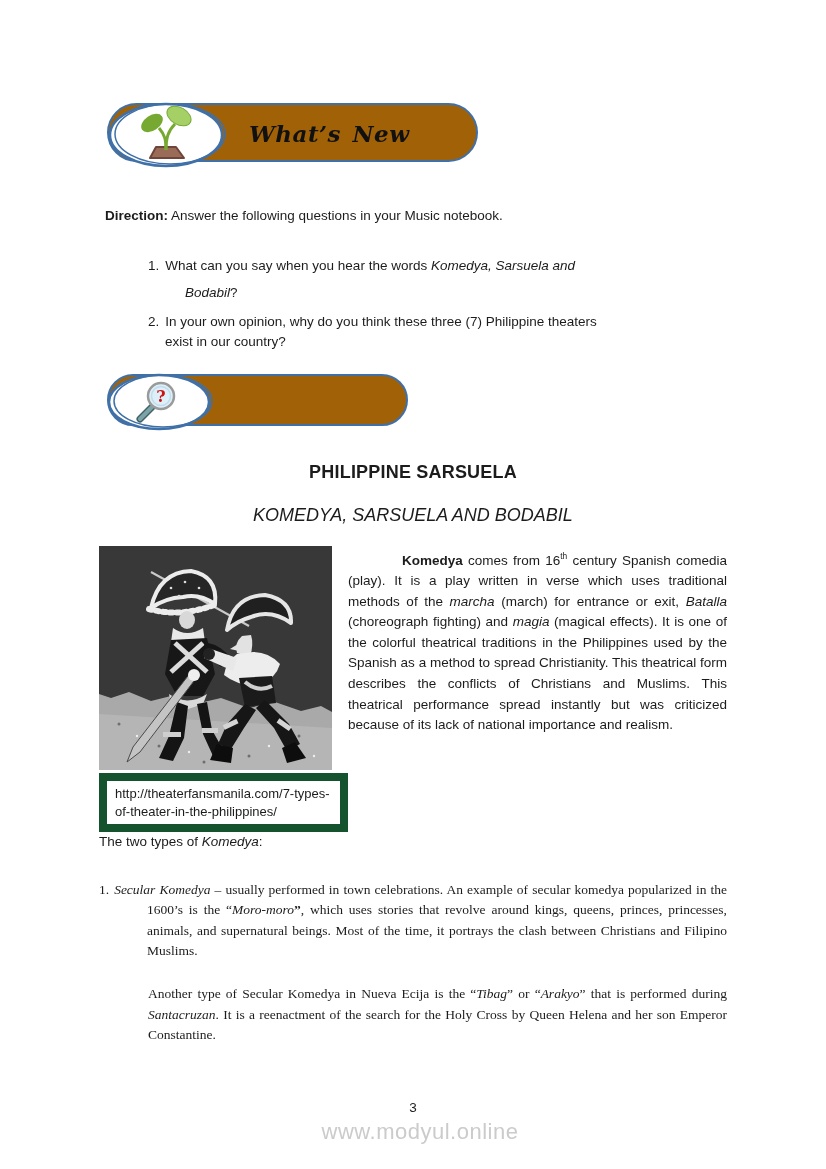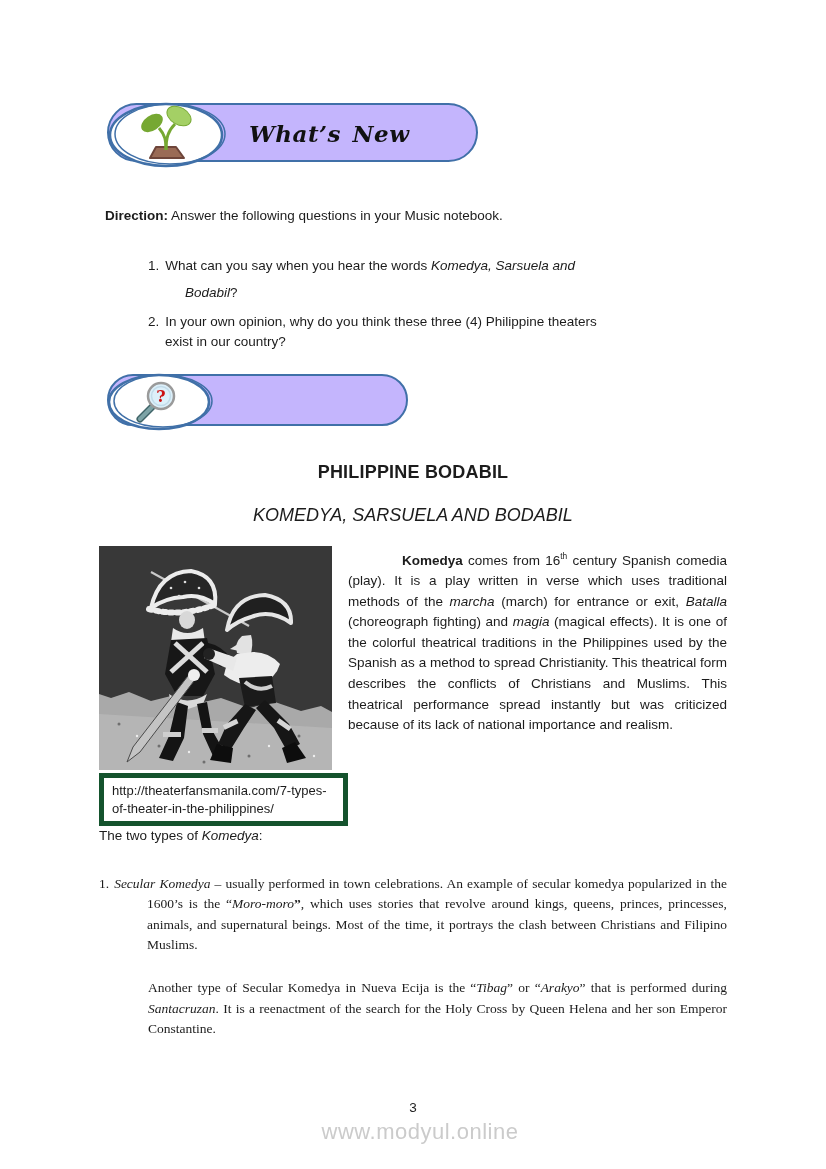--- a/index.html
+++ b/index.html
@@ -3,21 +3,21 @@
 <meta charset="utf-8">
 <style>
   html,body{margin:0;padding:0;background:#ffffff;}
   .page{position:relative;width:826px;height:1169px;background:#ffffff;overflow:hidden;
         font-family:"Liberation Sans",sans-serif;color:#1c1c1c;}
   .b{font-weight:bold;}
   .i{font-style:italic;}
   .sup{vertical-align:super;font-size:0.62em;}
 
   
-  .badge{position:relative;border:2px solid #4070a8;border-radius:32px;background:#c4b5fd;}
+  .badge{position:relative;border:2px solid #4070a8;border-radius:32px;background:#a16207;}
   .badge-new{margin:103px 0 0 107px;width:367px;height:55px;}
   .badge-know{margin:22px 0 0 107px;width:297px;height:48px;}
   .badge-icon{position:absolute;left:-3px;top:-5px;}
   .badge-title{position:absolute;top:50%;transform:translateY(-50%);
         font-family:"DejaVu Serif",serif;font-weight:bold;font-style:italic;color:#111;
         letter-spacing:0.5px;word-spacing:3px;}
   .badge-new .badge-title{left:140px;font-size:23px;}
   .badge-know .badge-title{left:100px;font-size:20px;}
 
   
@@ -28,21 +28,21 @@
   .q2-cont{margin:0 7px 0 17px;}
 
   
   .h-main{margin:36px 0 0;text-align:center;font-size:18px;font-weight:bold;letter-spacing:0.2px;}
   .h-sub{margin:22px 0 0;text-align:center;font-size:18px;font-style:italic;font-weight:normal;}
 
   
   .content{margin:20px 0 0 99px;width:628px;font-size:13.5px;line-height:20.6px;}
   .photo-figure{float:left;width:249px;margin:0;}
   .photo{display:block;width:233px;height:224px;}
-  .photo-caption{margin-top:3px;border:5px solid #14532d;box-sizing:border-box;width:249px;
+  .photo-caption{margin-top:3px;border:8px solid #14532d;box-sizing:border-box;width:249px;
         padding:4px 8px;font-size:13px;line-height:17.5px;background:#fff;}
   .main-para{margin:0;text-align:justify;text-indent:54px;}
   .two-types{clear:left;margin:10px 0 0;}
   .k-list{margin:27px 0 0;font-family:Liberation Serif, serif;}
   .list-item{padding-left:48px;text-indent:-48px;text-align:justify;}
   .num{margin-right:5px;}
   .sub-para{margin:22px 0 0 49px;width:579px;text-align:justify;}
 
   
   .page-num{position:absolute;left:0;right:0;top:1100px;text-align:center;font-size:13.5px;color:#222;}
@@ -68,38 +68,38 @@
   </div>
 
   <p class="direction"><span class="b">Direction:</span><span> Answer the following questions in your Music notebook.</span></p>
 
   <div class="questions">
     <div>
       <div><span class="q-num">1.</span><span><span>What can you say when you hear the words </span><span class="i">Komedya, Sarsuela and</span></span></div>
       <div class="q1-cont"><span class="i">Bodabil</span><span>?</span></div>
     </div>
     <div>
-      <div><span class="q-num">2.</span><span><span>In your own opinion, why do you think these three (4) Philippine theaters</span></span></div>
+      <div><span class="q-num">2.</span><span><span>In your own opinion, why do you think these three (7) Philippine theaters</span></span></div>
       <div class="q2-cont"><span>exist in our country?</span></div>
     </div>
   </div>
 
   <div class="badge badge-know">
     <svg class="badge-icon" width="112" height="62" viewBox="0 0 112 62">
       <ellipse cx="53" cy="31" rx="50" ry="27" fill="#ffffff" stroke="#4070a8" stroke-width="2.5"></ellipse>
       <ellipse cx="57" cy="30" rx="49" ry="26" fill="none" stroke="#4070a8" stroke-width="1.5"></ellipse>
       <line x1="46" y1="36" x2="34" y2="48" stroke="#3f6468" stroke-width="7" stroke-linecap="round"></line>
       <line x1="46" y1="36" x2="34" y2="48" stroke="#7da3a6" stroke-width="4" stroke-linecap="round"></line>
       <circle cx="55" cy="25" r="13" fill="#ddf0fa" stroke="#9a9a9a" stroke-width="2.5"></circle>
       <circle cx="55" cy="25" r="9.5" fill="none" stroke="#c2dcea" stroke-width="1.5"></circle>
       <text x="55" y="31" text-anchor="middle" font-size="16" font-weight="bold" fill="#cc1111" font-family="DejaVu Serif, serif">?</text>
     </svg>
   </div>
 
-  <h1 class="h-main">PHILIPPINE BODABIL</h1>
+  <h1 class="h-main">PHILIPPINE SARSUELA</h1>
   <h2 class="h-sub">KOMEDYA, SARSUELA AND BODABIL</h2>
 
   <div class="content">
 
     <figure class="photo-figure">
       <svg class="photo" viewBox="0 0 233 224">
         <rect width="233" height="224" fill="#383838"></rect>
 
         <path d="M0,148 L12,152 30,146 52,155 72,150 96,158 122,152 150,162 176,156 202,165 222,160 233,166 L233,224 L0,224 Z" fill="#a9a9a9"></path>
         <path d="M0,168 L233,182 233,224 0,224 Z" fill="#c2c2c2" opacity="0.5"></path>

